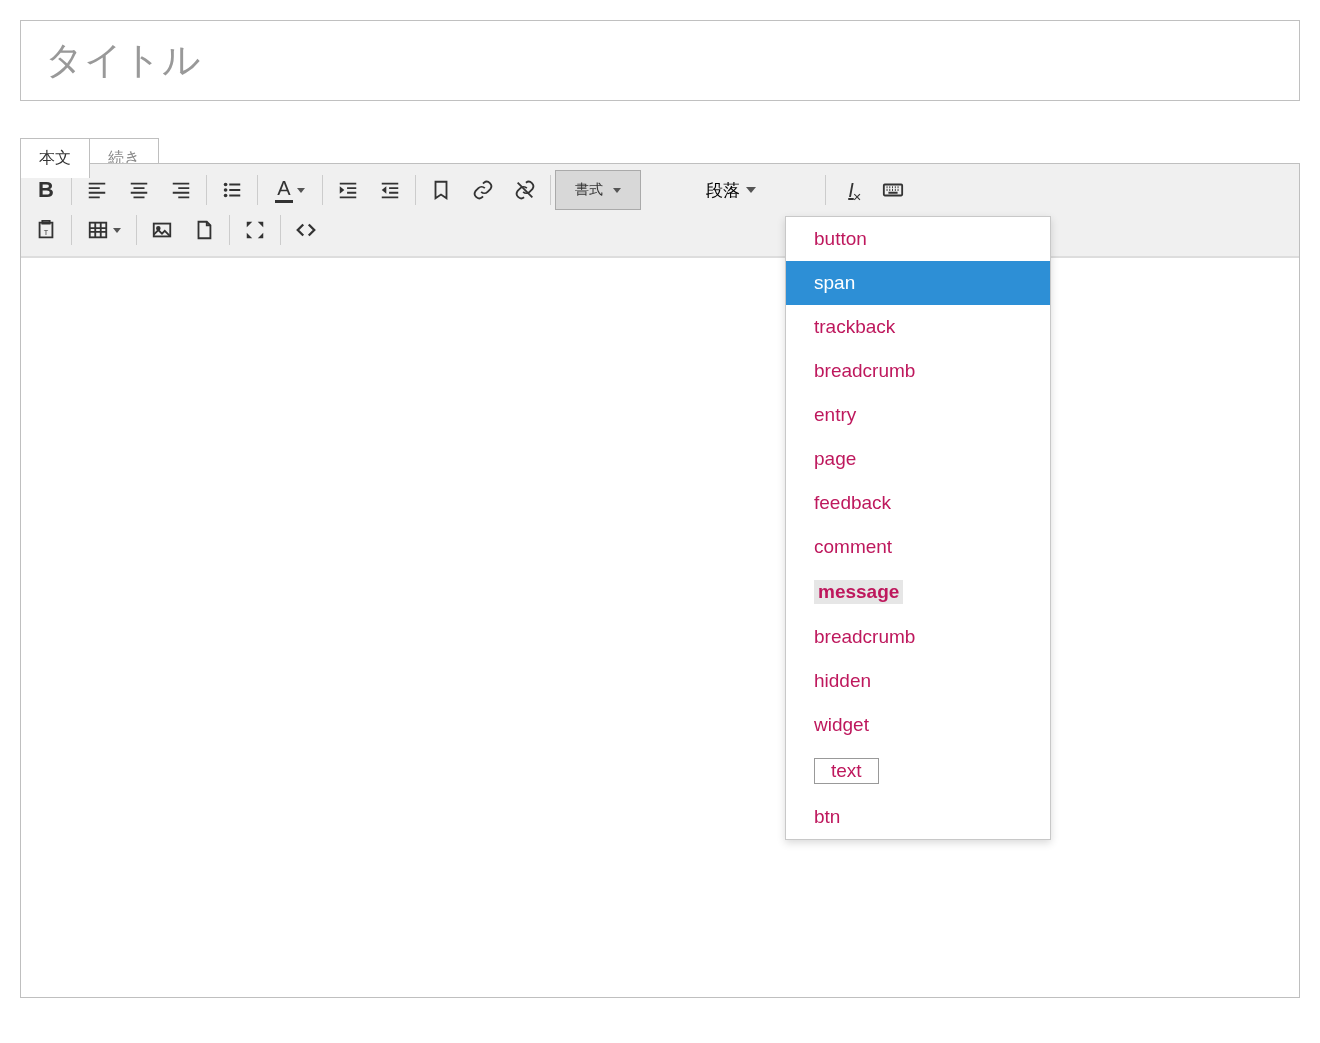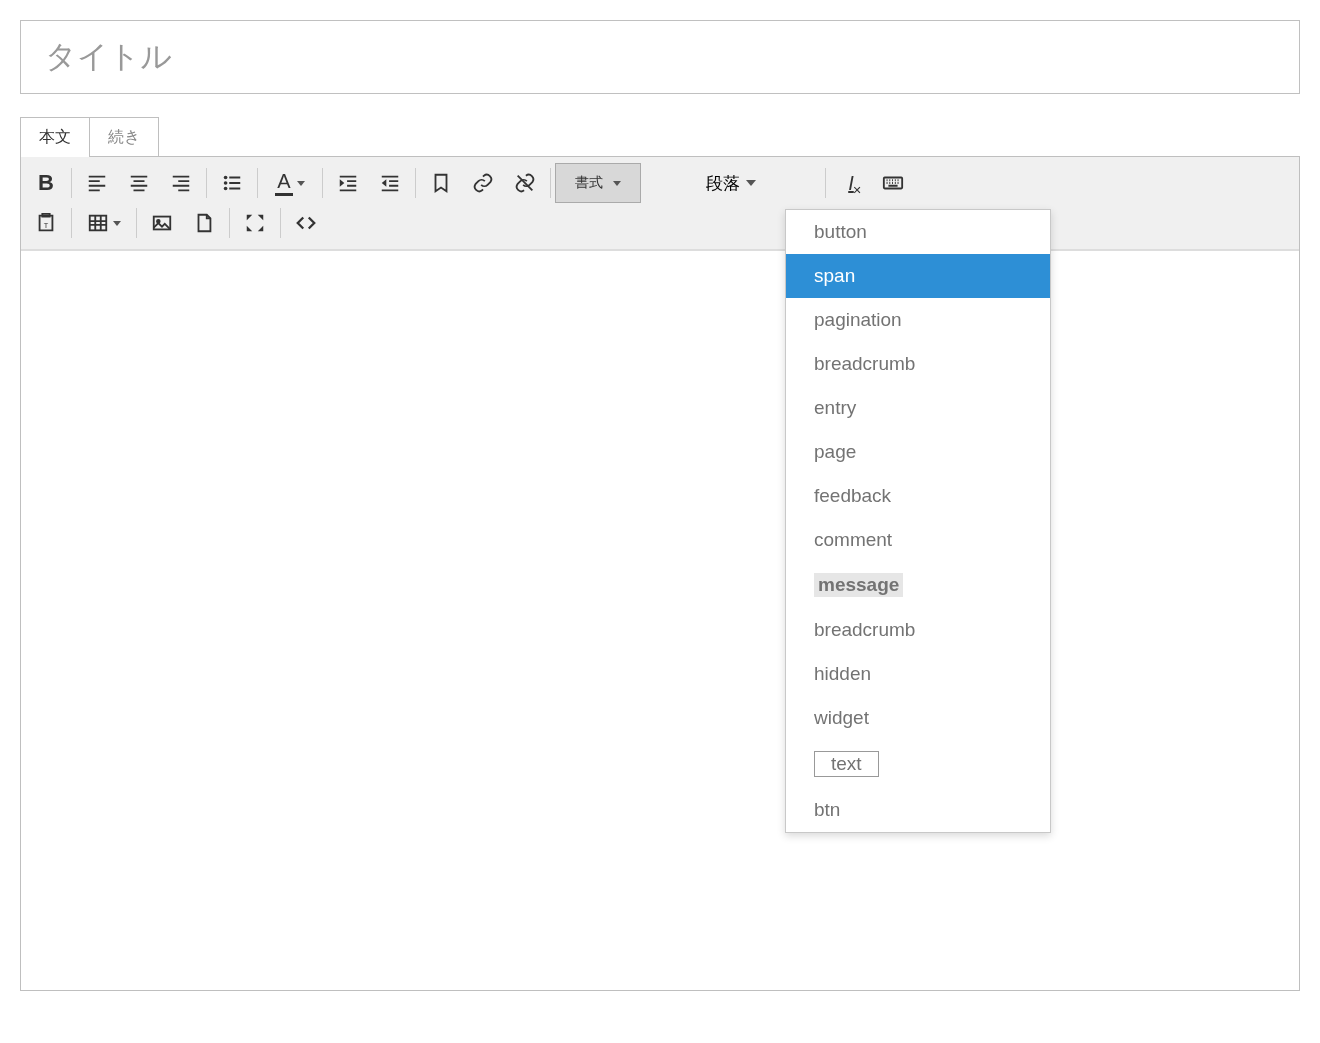--- a/index.html
+++ b/index.html
@@ -4,42 +4,42 @@
 <style>
 * { box-sizing: border-box; margin: 0; padding: 0; }
 body {
   font-family: -apple-system, "Helvetica Neue", Arial, sans-serif;
   background: #fff;
   padding: 20px;
 }
 .title-input {
   width: 100%;
   padding: 18px 24px;
-  font-size: 31px;
+  font-size: 38px;
   color: #888;
   border: 1px solid #c0c0c0;
   outline: none;
   background: #fff;
 }
 .title-input::placeholder { color: #999; }
 .tabs {
   display: flex;
   margin-top: 22px;
   align-items: flex-end;
 }
 .tab {
   padding: 9px 18px;
   font-size: 16px;
   border: 1px solid #bfbfbf;
   border-bottom: none;
   cursor: pointer;
   color: #888;
   margin-right: 0;
   position: relative;
-  top: 1px;
+  top: 15px;
   background: #fff;
 }
 .tab.active {
   color: #333;
   z-index: 2;
 }
 .tab:not(.active) {
   border-left: none;
 }
 .editor {
@@ -118,21 +118,21 @@
   left: 764px;
   width: 266px;
   background: #fff;
   border: 1px solid #c8c8c8;
   box-shadow: 0 3px 8px rgba(0,0,0,0.15);
   z-index: 10;
 }
 .format-menu-item {
   padding: 11px 28px;
   font-size: 19px;
-  color: #737373;
+  color: #be185d;
   cursor: pointer;
 }
 .format-menu-item.highlighted {
   background: #2d8fd6;
   color: #fff;
 }
 .format-menu-item .boxed {
   border: 1px solid #999;
   padding: 1px 16px;
   display: inline-block;
@@ -296,21 +296,21 @@
         <svg viewBox="0 0 24 24" fill="none" stroke="#333" stroke-width="2.5">
             <path d="M9 6l-6 6 6 6M15 6l6 6-6 6"></path>
           </svg>
       </div>
     </div>
   </div>
 
   <div class="format-menu" id="format-menu">
       <div class="format-menu-item">button</div>
       <div class="format-menu-item highlighted">span</div>
-      <div class="format-menu-item">pagination</div>
+      <div class="format-menu-item">trackback</div>
       <div class="format-menu-item">breadcrumb</div>
       <div class="format-menu-item">entry</div>
       <div class="format-menu-item">page</div>
       <div class="format-menu-item">feedback</div>
       <div class="format-menu-item">comment</div>
       <div class="format-menu-item"><span class="bg">message</span></div>
       <div class="format-menu-item">breadcrumb</div>
       <div class="format-menu-item">hidden</div>
       <div class="format-menu-item">widget</div>
       <div class="format-menu-item"><span class="boxed">text</span></div>

